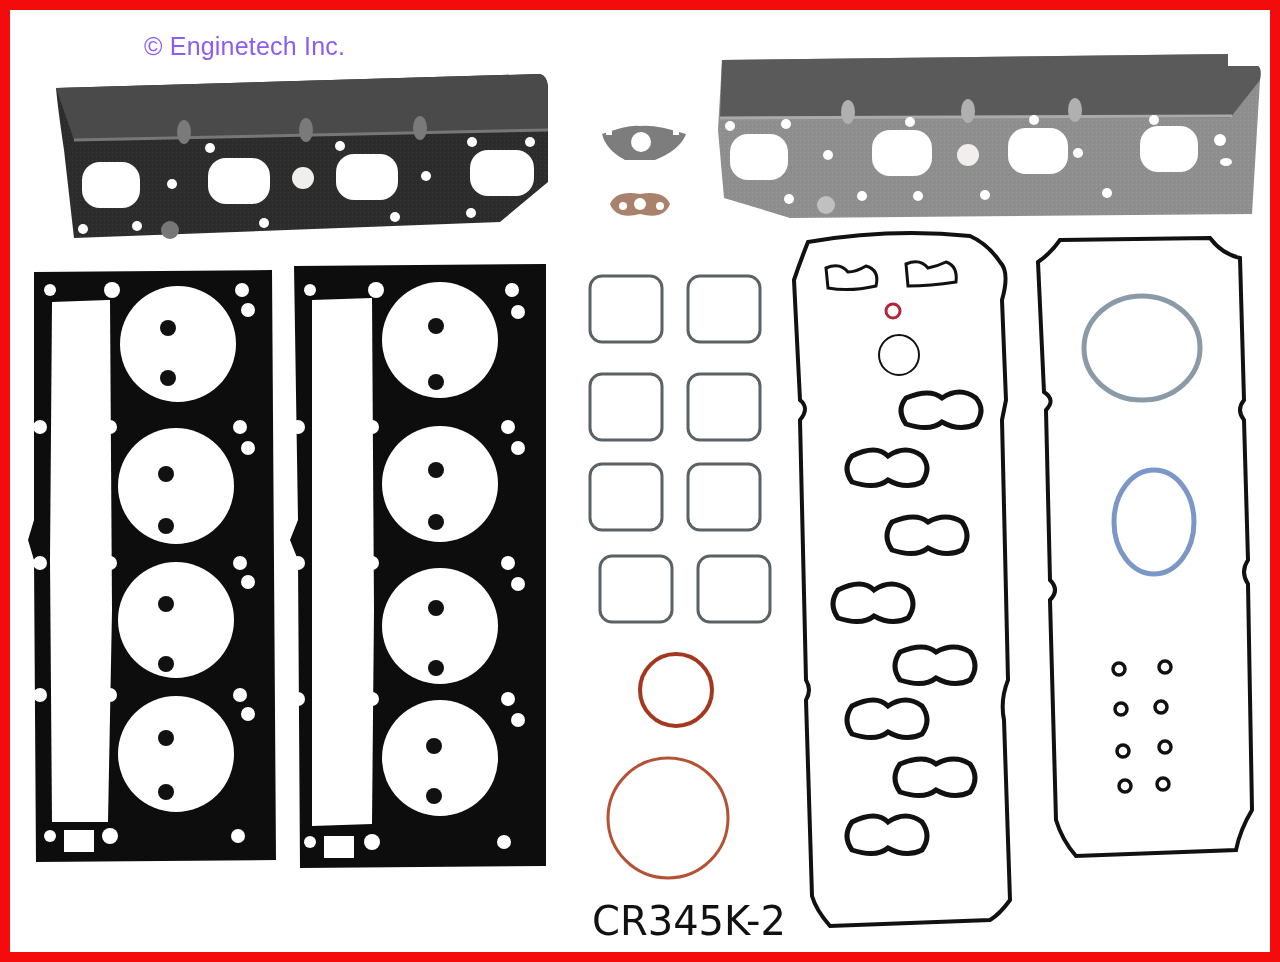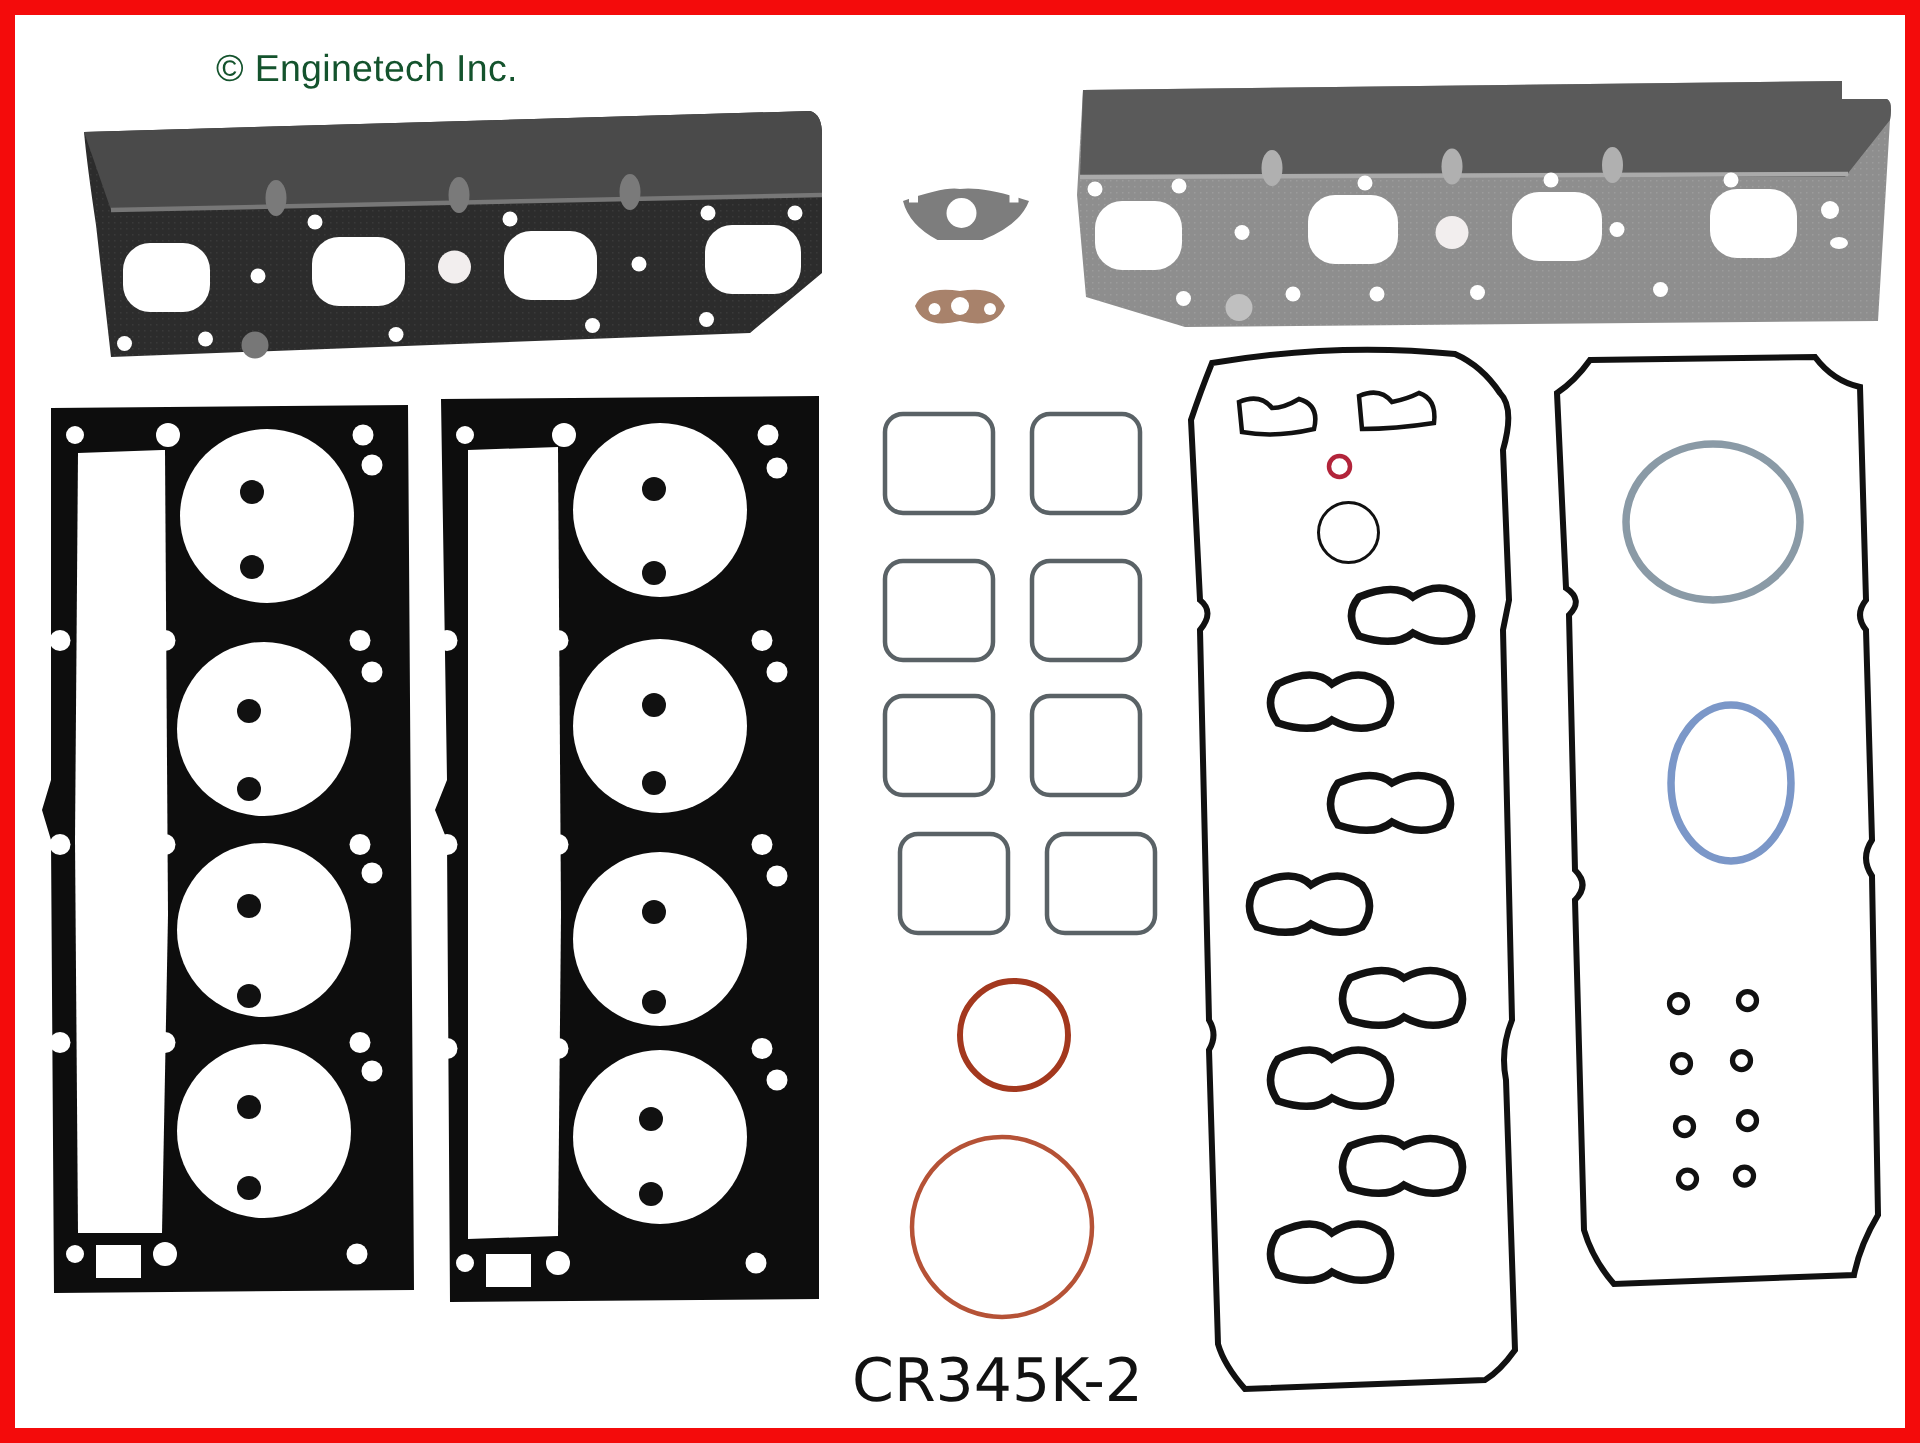--- a/index.html
+++ b/index.html
@@ -1,19 +1,19 @@
 <!DOCTYPE html>
 <html><head>
 <meta charset="utf-8">
 <style>
   html,body{margin:0;padding:0;}
   body{width:1280px;height:962px;background:#fff;overflow:hidden;}
   .frame{position:absolute;left:0;top:0;width:1280px;height:962px;box-sizing:border-box;border:10px solid #f40b0b;background:#fff;}
-  .copyright{position:absolute;left:134px;top:22px;font-family:"Liberation Sans",sans-serif;font-size:25px;color:#14532d;letter-spacing:0.2px;}
-  .part-number{position:absolute;left:558px;top:888px;font-family:"DejaVu Sans",sans-serif;font-size:40px;color:#111;letter-spacing:0px;}
+  .copyright{position:absolute;left:134px;top:22px;font-family:"Liberation Sans",sans-serif;font-size:25px;color:#8b5cf6;letter-spacing:0.2px;}
+  .part-number{position:absolute;left:582px;top:888px;font-family:"DejaVu Sans",sans-serif;font-size:40px;color:#111;letter-spacing:0px;}
   svg{position:absolute;left:0;top:0;}
 </style>
 </head>
 <body>
 
 <div class="frame">
   <div class="copyright">© Enginetech Inc.</div>
 
   <svg width="1260" height="942" viewBox="10 10 1260 942" style="left:0;top:0;">
     <defs>

